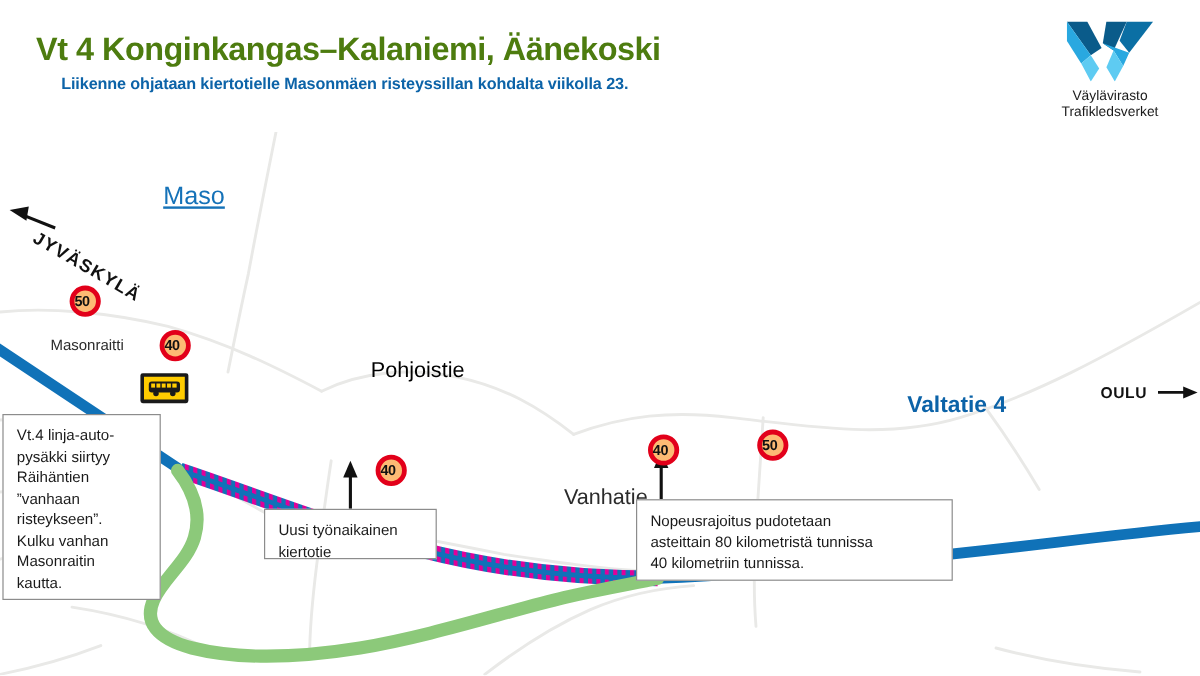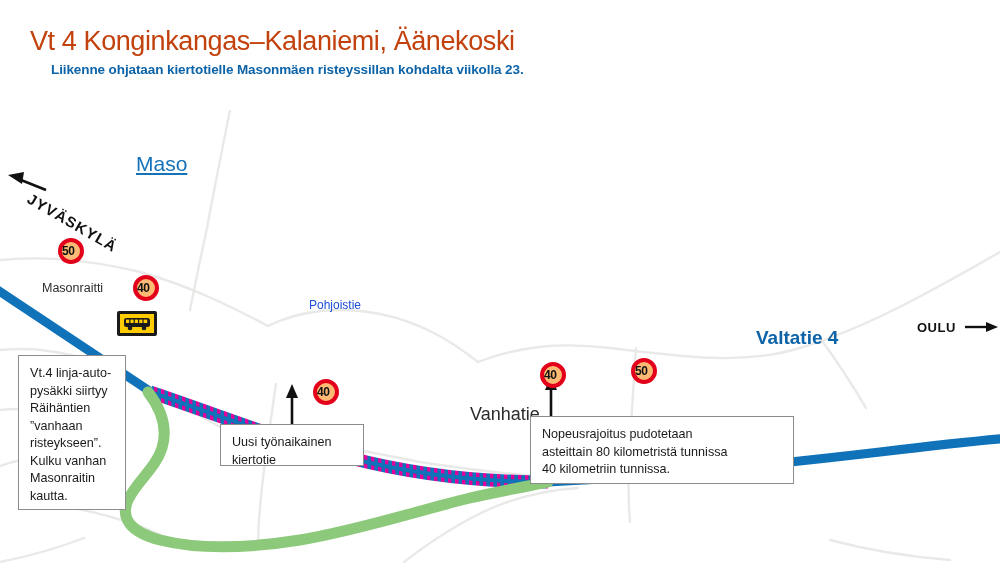--- a/index.html
+++ b/index.html
@@ -26,22 +26,22 @@
   .header {
     position: absolute;
     left: 0; top: 0;
     width: 1000px; height: 120px;
     background: #ffffff;
   }
   .title {
     position: absolute;
     left: 30px; top: 26px;
     font-size: 27px;
-    font-weight: normal;
-    color: #c2410c;
+    font-weight: bold;
+    color: #4d7c0f;
     letter-spacing: -0.4px;
     white-space: nowrap;
   }
   .subtitle {
     position: absolute;
     left: 31px; top: 62px;
     font-size: 13.5px;
     font-weight: bold;
     color: #0c63a8;
     letter-spacing: -0.1px;
@@ -103,22 +103,22 @@
     font-weight: bold;
     letter-spacing: 0.5px;
     left: 917px; top: 320px; text-align: center;
   }
   .lbl-masonraitti {
     font-size: 12.5px;
     color: #2b2b2b;
     left: 25px; top: 281px; margin-left: 17px;
   }
   .lbl-pohjoistie {
-    font-size: 12px;
-    color: #1d4ed8;
+    font-size: 18px;
+    color: #000000;
     left: 309px; top: 298px;
   }
   .lbl-vanhatie {
     font-size: 18px;
     color: #2b2b2b;
     left: 470px; top: 404px;
   }
   .lbl-jyvaskyla {
     font-size: 15px;
     color: #111111;
@@ -135,22 +135,22 @@
     background: #ffffff;
     border: 1px solid #8c8c8c;
     box-sizing: border-box;
     color: #1a1a1a;
     font-size: 12.6px;
     line-height: 17.5px;
     padding: 9px 10px 9px 11px;
     white-space: pre-line;
   }
   .callout-bus {
-    left: 18px; top: 345px;
-    width: 108px; height: 155px; margin-top: 10px;
+    left: 2px; top: 345px;
+    width: 132px; height: 155px;
   }
   .callout-detour {
     left: 220px; top: 424px;
     width: 144px; height: 42px;
   }
   .callout-speed {
     left: 530px; top: 416px;
     width: 264px; height: 68px;
   }
 
@@ -183,20 +183,35 @@
 </style>
 </head>
 <body>
 
 <div id="root">
 
   <div class="header">
     <div class="title">Vt 4 Konginkangas–Kalaniemi, Äänekoski</div>
     <div class="subtitle">Liikenne ohjataan kiertotielle Masonmäen risteyssillan kohdalta viikolla 23.</div>
 
+    <div class="logo-wrap">
+      <svg class="logo-mark" viewBox="0 0 72 50">
+        <polygon points="0,0 17,0 29,22 20,28" fill="#0a5b8a"></polygon>
+        <polygon points="0,0 20,28 12,35 0,16" fill="#29a8e0"></polygon>
+        <polygon points="12,35 20,28 27,39 20,50" fill="#5ecbf2"></polygon>
+        <polygon points="33,0 50,0 39,24 30,18" fill="#0a5b8a"></polygon>
+        <polygon points="30,18 39,24 47,37 52,26" fill="#29a8e0"></polygon>
+        <polygon points="39,24 47,37 40,50 33,38" fill="#5ecbf2"></polygon>
+        <polygon points="50,0 72,0 52,26 44,16" fill="#0b6fa4"></polygon>
+      </svg>
+      <div class="logo-text">
+        <div>Väylävirasto</div>
+        <div>Trafikledsverket</div>
+      </div>
+    </div>
   </div>
 
   <div class="map">
     <svg width="1000" height="453" viewBox="0 0 1000 453">
       <defs>
         <pattern id="closedHatch" patternUnits="userSpaceOnUse" width="7" height="12" patternTransform="rotate(0)">
           <rect width="7" height="12" fill="#1072b8"></rect>
           <rect x="0" y="0" width="3.4" height="12" fill="#e0009a"></rect>
         </pattern>
       </defs>

